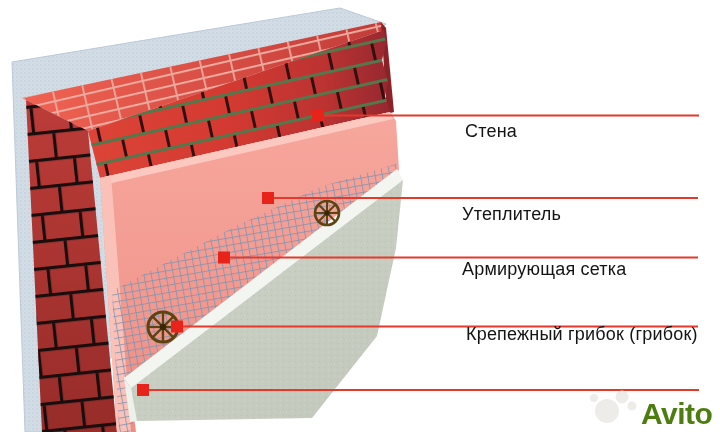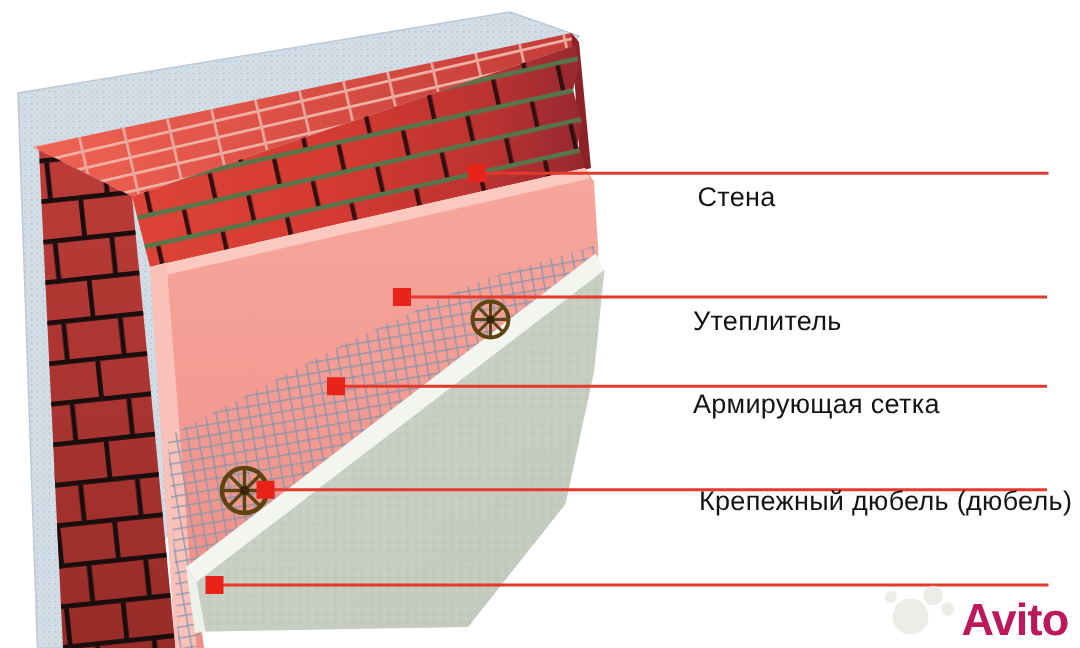--- a/index.html
+++ b/index.html
@@ -7,21 +7,21 @@
     position:relative;width:720px;height:432px;background:#fff;overflow:hidden;
     font-family:"Liberation Sans",sans-serif;
   }
   .stage svg{position:absolute;left:0;top:0;}
   .callout-label{
     position:absolute;font-size:18px;line-height:1;color:var(--label-text,#141414);
     white-space:nowrap;letter-spacing:.2px;margin-top:32px;
   }
   .watermark-text{
     position:absolute;left:641px;top:397px;font-size:30px;font-weight:bold;
-    letter-spacing:-0.5px;color:#be185d;
+    letter-spacing:-0.5px;color:#4d7c0f;
   }
 </style>
 </head>
 <body>
 
 <div class="stage">
 
   <svg width="720" height="432" viewBox="0 0 720 432">
     <defs>
       <pattern id="sheetDots" width="4" height="4" patternUnits="userSpaceOnUse">
@@ -161,17 +161,17 @@
       <circle cx="607" cy="411" r="12"></circle>
       <circle cx="622" cy="397" r="6.5"></circle>
       <circle cx="594" cy="398" r="4"></circle>
       <circle cx="632" cy="406" r="4.5"></circle>
     </g>
   </svg>
 
   <div class="callout-label" style="left:465px;top:90px">Стена</div>
   <div class="callout-label" style="left:462px;top:228px">Армирующая сетка</div>
   <div class="callout-label" style="left:462px;top:173px">Утеплитель</div>
-  <div class="callout-label" style="left:466px;top:293px">Крепежный дюбель (дюбель)</div>
+  <div class="callout-label" style="left:466px;top:293px">Крепежный грибок (грибок)</div>
 
   <div class="watermark-text">Avito</div>
 
 </div>
 
 </body></html>

